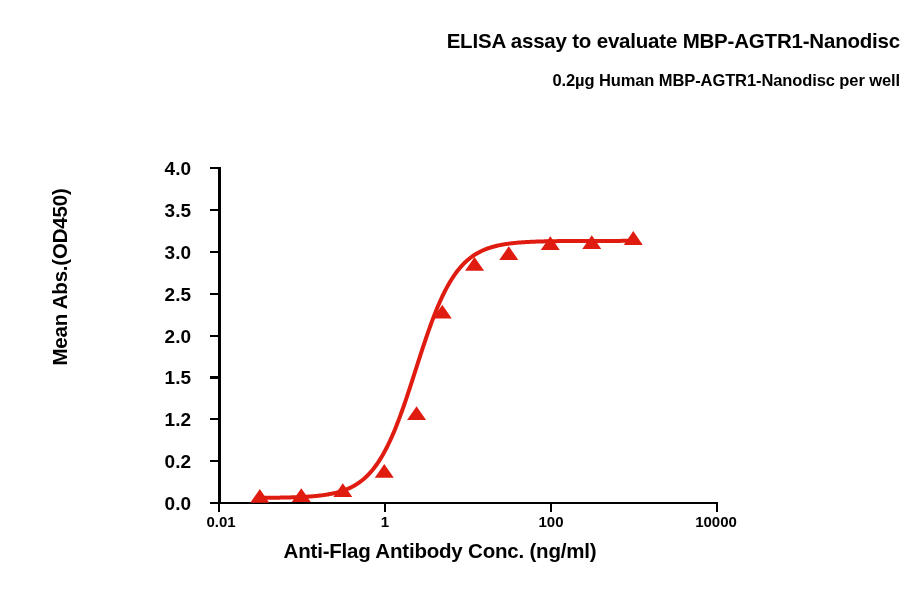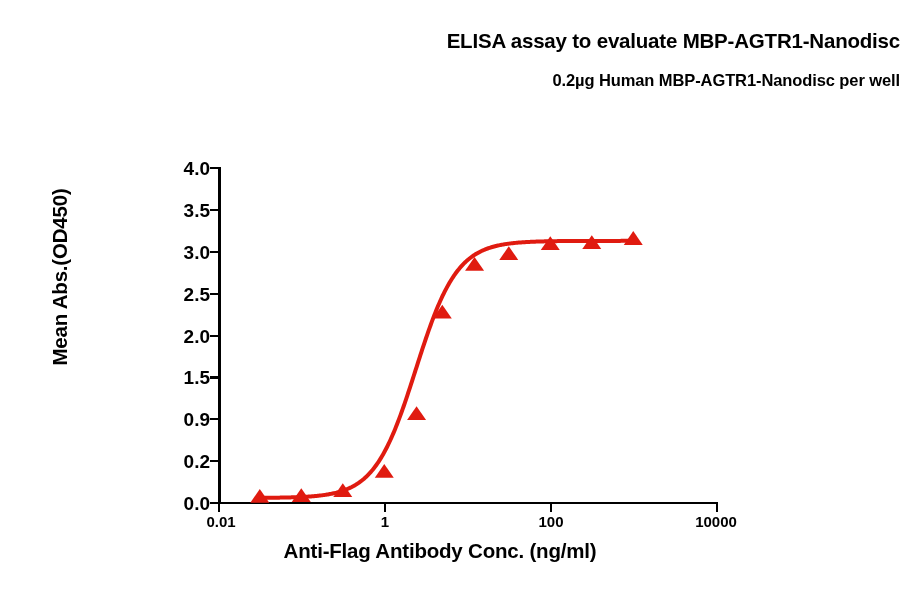--- a/index.html
+++ b/index.html
@@ -50,21 +50,21 @@
     position:absolute;height:9px;width:2.2px;background:#000;
     top:503px;
   }
   .ylabel-val{
     position:absolute;right:0;
     font-size:19px;font-weight:bold;
     text-align:right;white-space:nowrap;
     line-height:19px;
   }
   .ylabels{
-    position:absolute;left:144px;top:0;width:66px;height:466px;
+    position:absolute;left:125px;top:0;width:66px;height:466px;
   }
   .xlabel-val{
     position:absolute;top:512px;
     font-size:15px;font-weight:bold;
     text-align:center;white-space:nowrap;
     line-height:20px;transform:translateX(-50%);
   }
 
   
   .axis-title-x{
@@ -107,21 +107,21 @@
     <div class="tick-y" style="top:502px"></div>
   </div>
 
   <div class="ylabels">
     <div class="ylabel-val" style="top:159px">4.0</div>
     <div class="ylabel-val" style="top:200.9px">3.5</div>
     <div class="ylabel-val" style="top:242.8px">3.0</div>
     <div class="ylabel-val" style="top:284.6px">2.5</div>
     <div class="ylabel-val" style="top:326.5px">2.0</div>
     <div class="ylabel-val" style="top:368.4px">1.5</div>
-    <div class="ylabel-val" style="top:410.2px">0.9</div>
+    <div class="ylabel-val" style="top:410.2px">1.2</div>
     <div class="ylabel-val" style="top:452.1px">0.2</div>
     <div class="ylabel-val" style="top:494px">0.0</div>
   </div>
 
   <div>
     <div class="tick-x" style="left:218px"></div>
     <div class="tick-x" style="left:384px"></div>
     <div class="tick-x" style="left:550px"></div>
     <div class="tick-x" style="left:716px"></div>
   </div>

